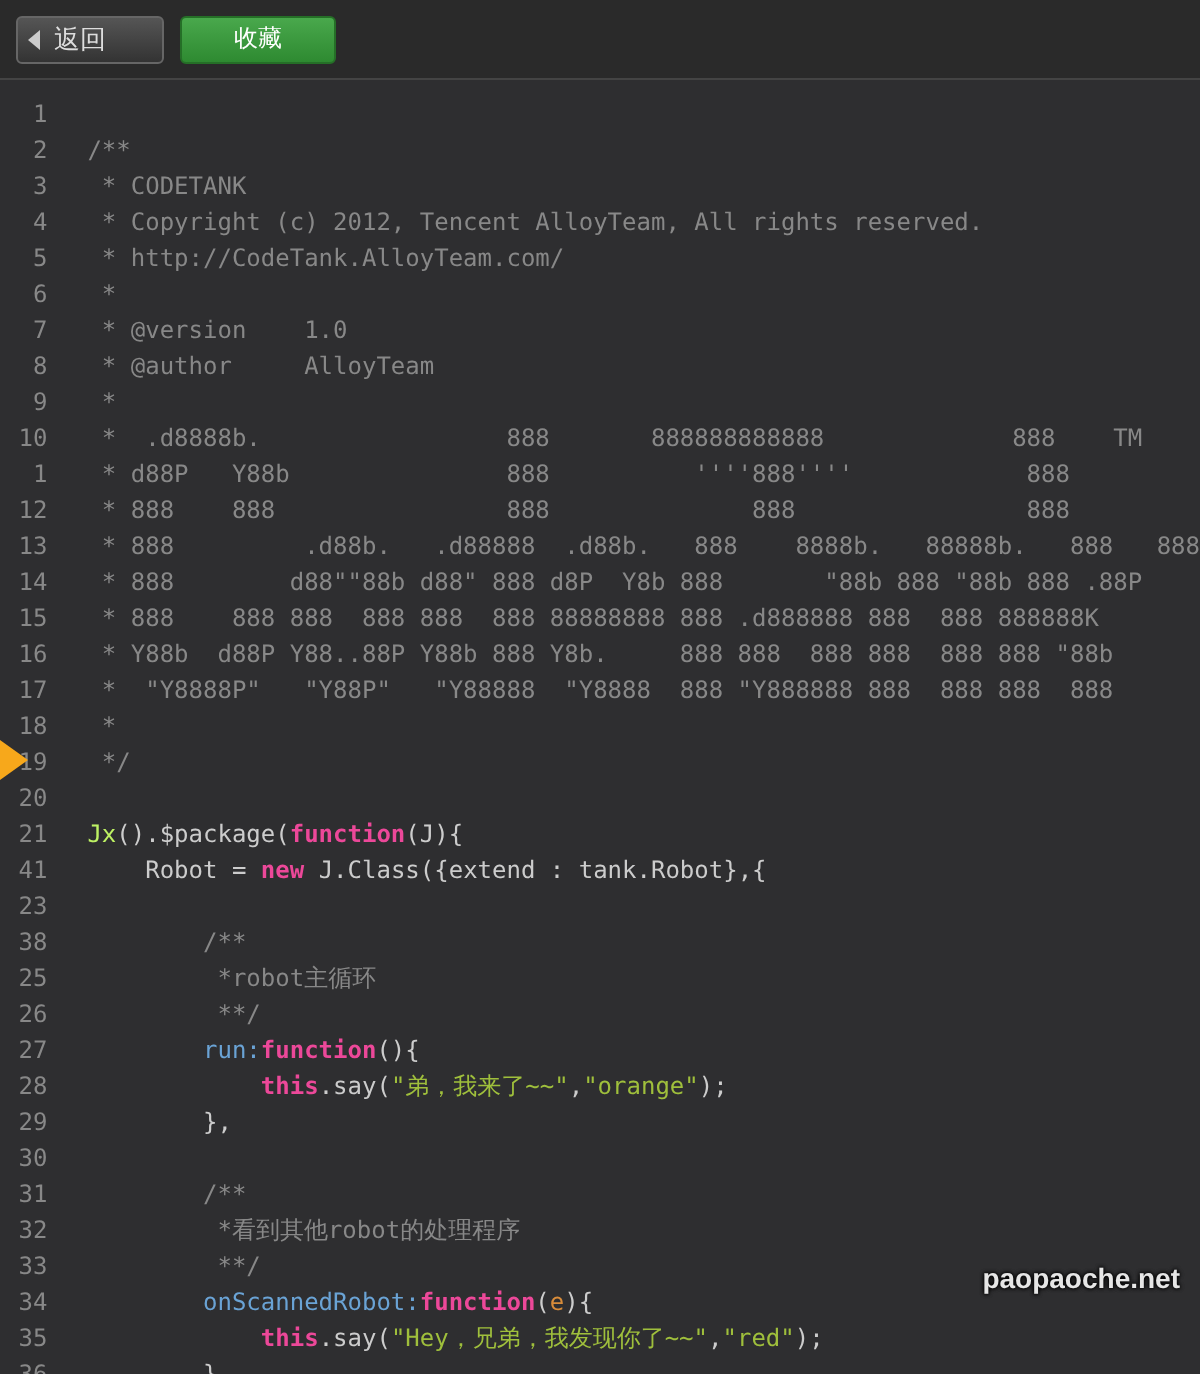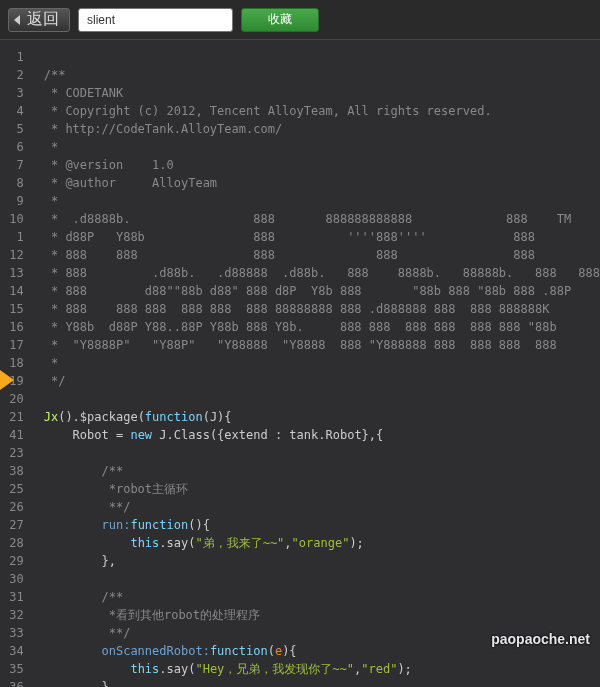--- a/index.html
+++ b/index.html
@@ -15,26 +15,26 @@
     height: 40px;
     background: #2a2a2a;
     border-bottom: 1px solid #444;
     display: flex;
     align-items: center;
     padding: 0 8px;
     gap: 8px;
   }
   .back-btn {
     height: 24px;
-    padding: 0 10px 0 18px;
+    padding: 0 28px 0 18px;
     background: linear-gradient(#555, #333);
     border: 1px solid #666;
     border-radius: 3px;
     color: #ddd;
-    font-size: 16px;
+    font-size: 13px;
     position: relative;
     cursor: pointer;
   }
   .back-btn::before {
     content: "";
     position: absolute;
     left: 5px;
     top: 50%;
     transform: translateY(-50%);
     border-style: solid;
@@ -80,21 +80,21 @@
   .gutter div { padding-right: 10px; }
   .code {
     flex: 1;
     padding: 8px 0 0 10px;
     font-size: 12px;
     line-height: 18px;
     color: #ccc;
     white-space: pre;
   }
   .comment { color: #888; }
-  .keyword { color: #7dd3fc; }
+  .keyword { color: #ec4899; font-weight: bold; }
   .func { color: #6aa3d5; }
   .string { color: #9fbf3c; }
   .ident { color: #bef264; }
   .punc { color: #ccc; }
   .param { color: #d88c3a; }
   .watermark {
     position: absolute;
     right: 10px;
     bottom: 40px;
     color: #e6e6e6;
@@ -112,21 +112,20 @@
     border-style: solid;
     border-width: 10px 0 10px 14px;
     border-color: transparent transparent transparent #f7a81b;
   }
 </style>
 </head>
 <body>
 
 <div class="toolbar">
   <button class="back-btn">返回</button>
-  <input class="search-input" type="text" value="slient" style="">
   <button class="fav-btn">收藏</button>
 </div>
 
 <div class="editor">
   <div class="gutter" id="gutter">
       <div>1</div>
       <div>2</div>
       <div>3</div>
       <div>4</div>
       <div>5</div>

